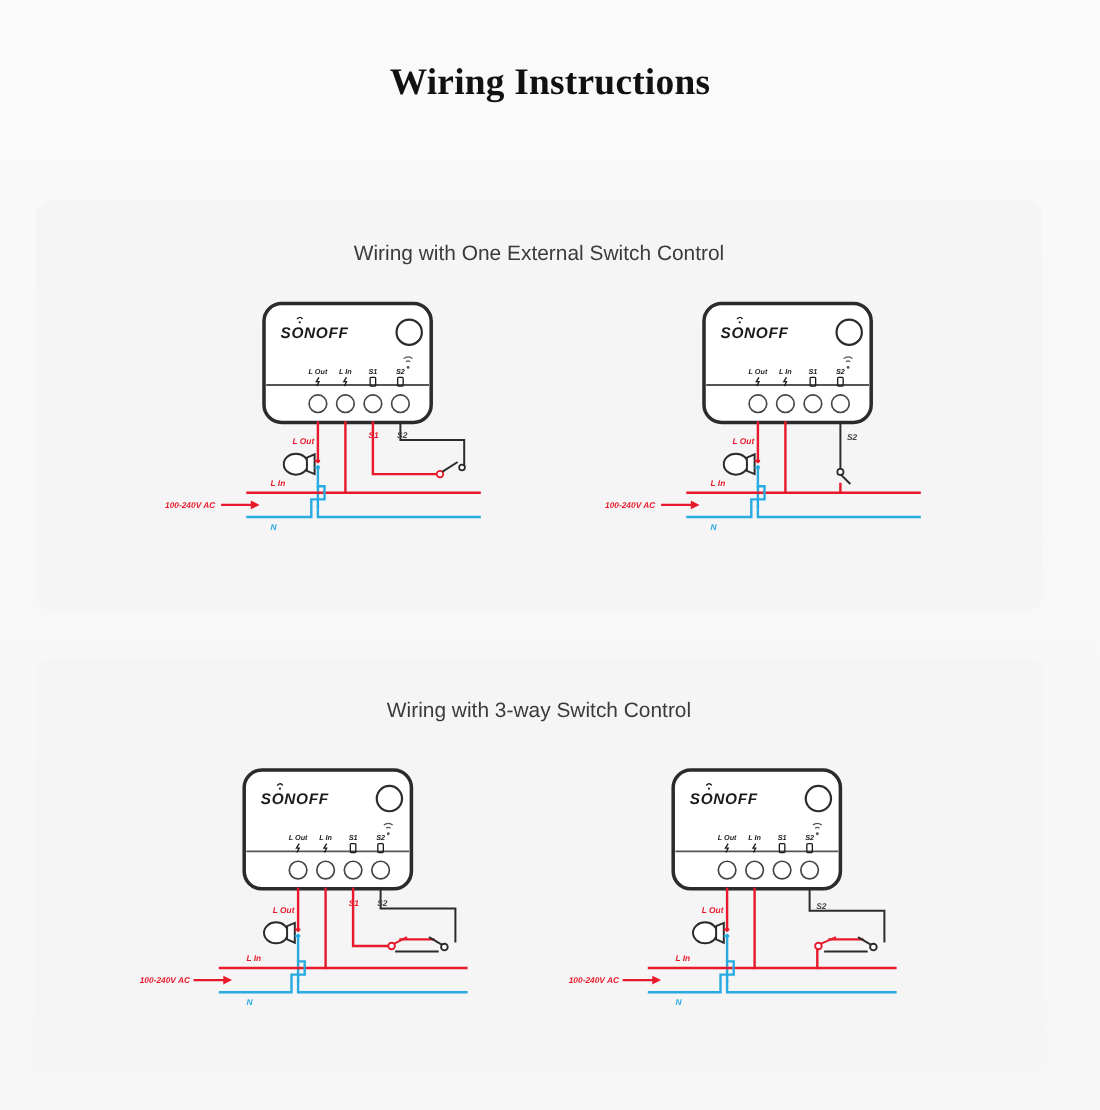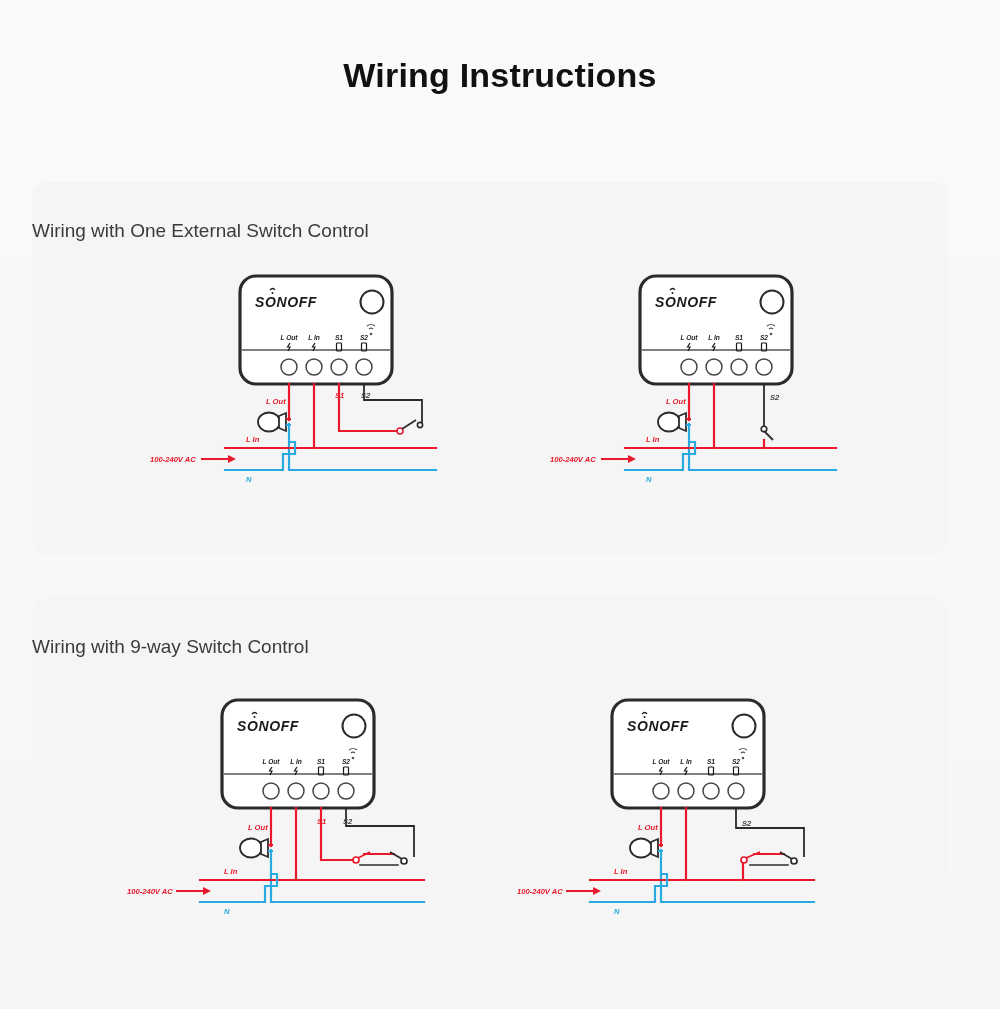--- a/index.html
+++ b/index.html
@@ -18,36 +18,37 @@
   .page-title {
     position: absolute;
     top: 56px;
     left: 0;
     width: 1000px;
     text-align: center;
     font-size: 34px;
     font-weight: bold;
     color: #111111;
     letter-spacing: 0.2px;
+    font-family: Liberation Serif, serif;
   }
   .card {
     position: absolute;
     left: 32px;
     width: 916px;
     background: #f5f5f5;
     border-radius: 14px;
   }
   #card-1 { top: 182px; height: 372px; }
   #card-2 { top: 598px; height: 378px; }
   .card-title {
     position: absolute;
     top: 38px;
     left: 0;
     width: 100%;
-    text-align: left;
+    text-align: center;
     font-size: 19px;
     color: #3b3b3b;
     font-weight: normal;
   }
   .diagram {
     position: absolute;
     font-style: italic;
   }
   svg { display: block; overflow: visible; }
   .lbl {
@@ -219,21 +220,21 @@
           <text x="96" y="168" font-size="7.6" fill="#e8192c">L In</text>
           <text x="96" y="208" font-size="7.6" fill="#29abe2">N</text>
           <text x="220" y="126" font-size="7.6" fill="#444444">S2</text>
           <text x="0" y="188" font-size="7.6" fill="#e8192c">100-240V AC</text>
         </g>
       </svg>
     </div>
   </div>
 
   <div class="card" id="card-2">
-    <div class="card-title">Wiring with 9-way Switch Control</div>
+    <div class="card-title">Wiring with 3-way Switch Control</div>
 
     <div class="diagram" style="left:100px; top:100px;">
       <svg width="300" height="230" viewBox="0 0 300 230">
         <g>
           <rect x="90" y="2" width="152" height="108" rx="16" ry="16" fill="#ffffff" stroke="#2b2b2b" stroke-width="3.2"></rect>
           <line x1="92" y1="76" x2="240" y2="76" stroke="#555555" stroke-width="1.6"></line>
           <g>
             <text class="lbl" x="105" y="33" font-size="14" fill="#1a1a1a" letter-spacing="0.6" font-weight="bold">SONOFF</text>
             <path d="M120 16 q3 -3 5 0" stroke="#1a1a1a" stroke-width="1.3" fill="none"></path>
             <circle cx="122.5" cy="19" r="1" fill="#1a1a1a"></circle>

